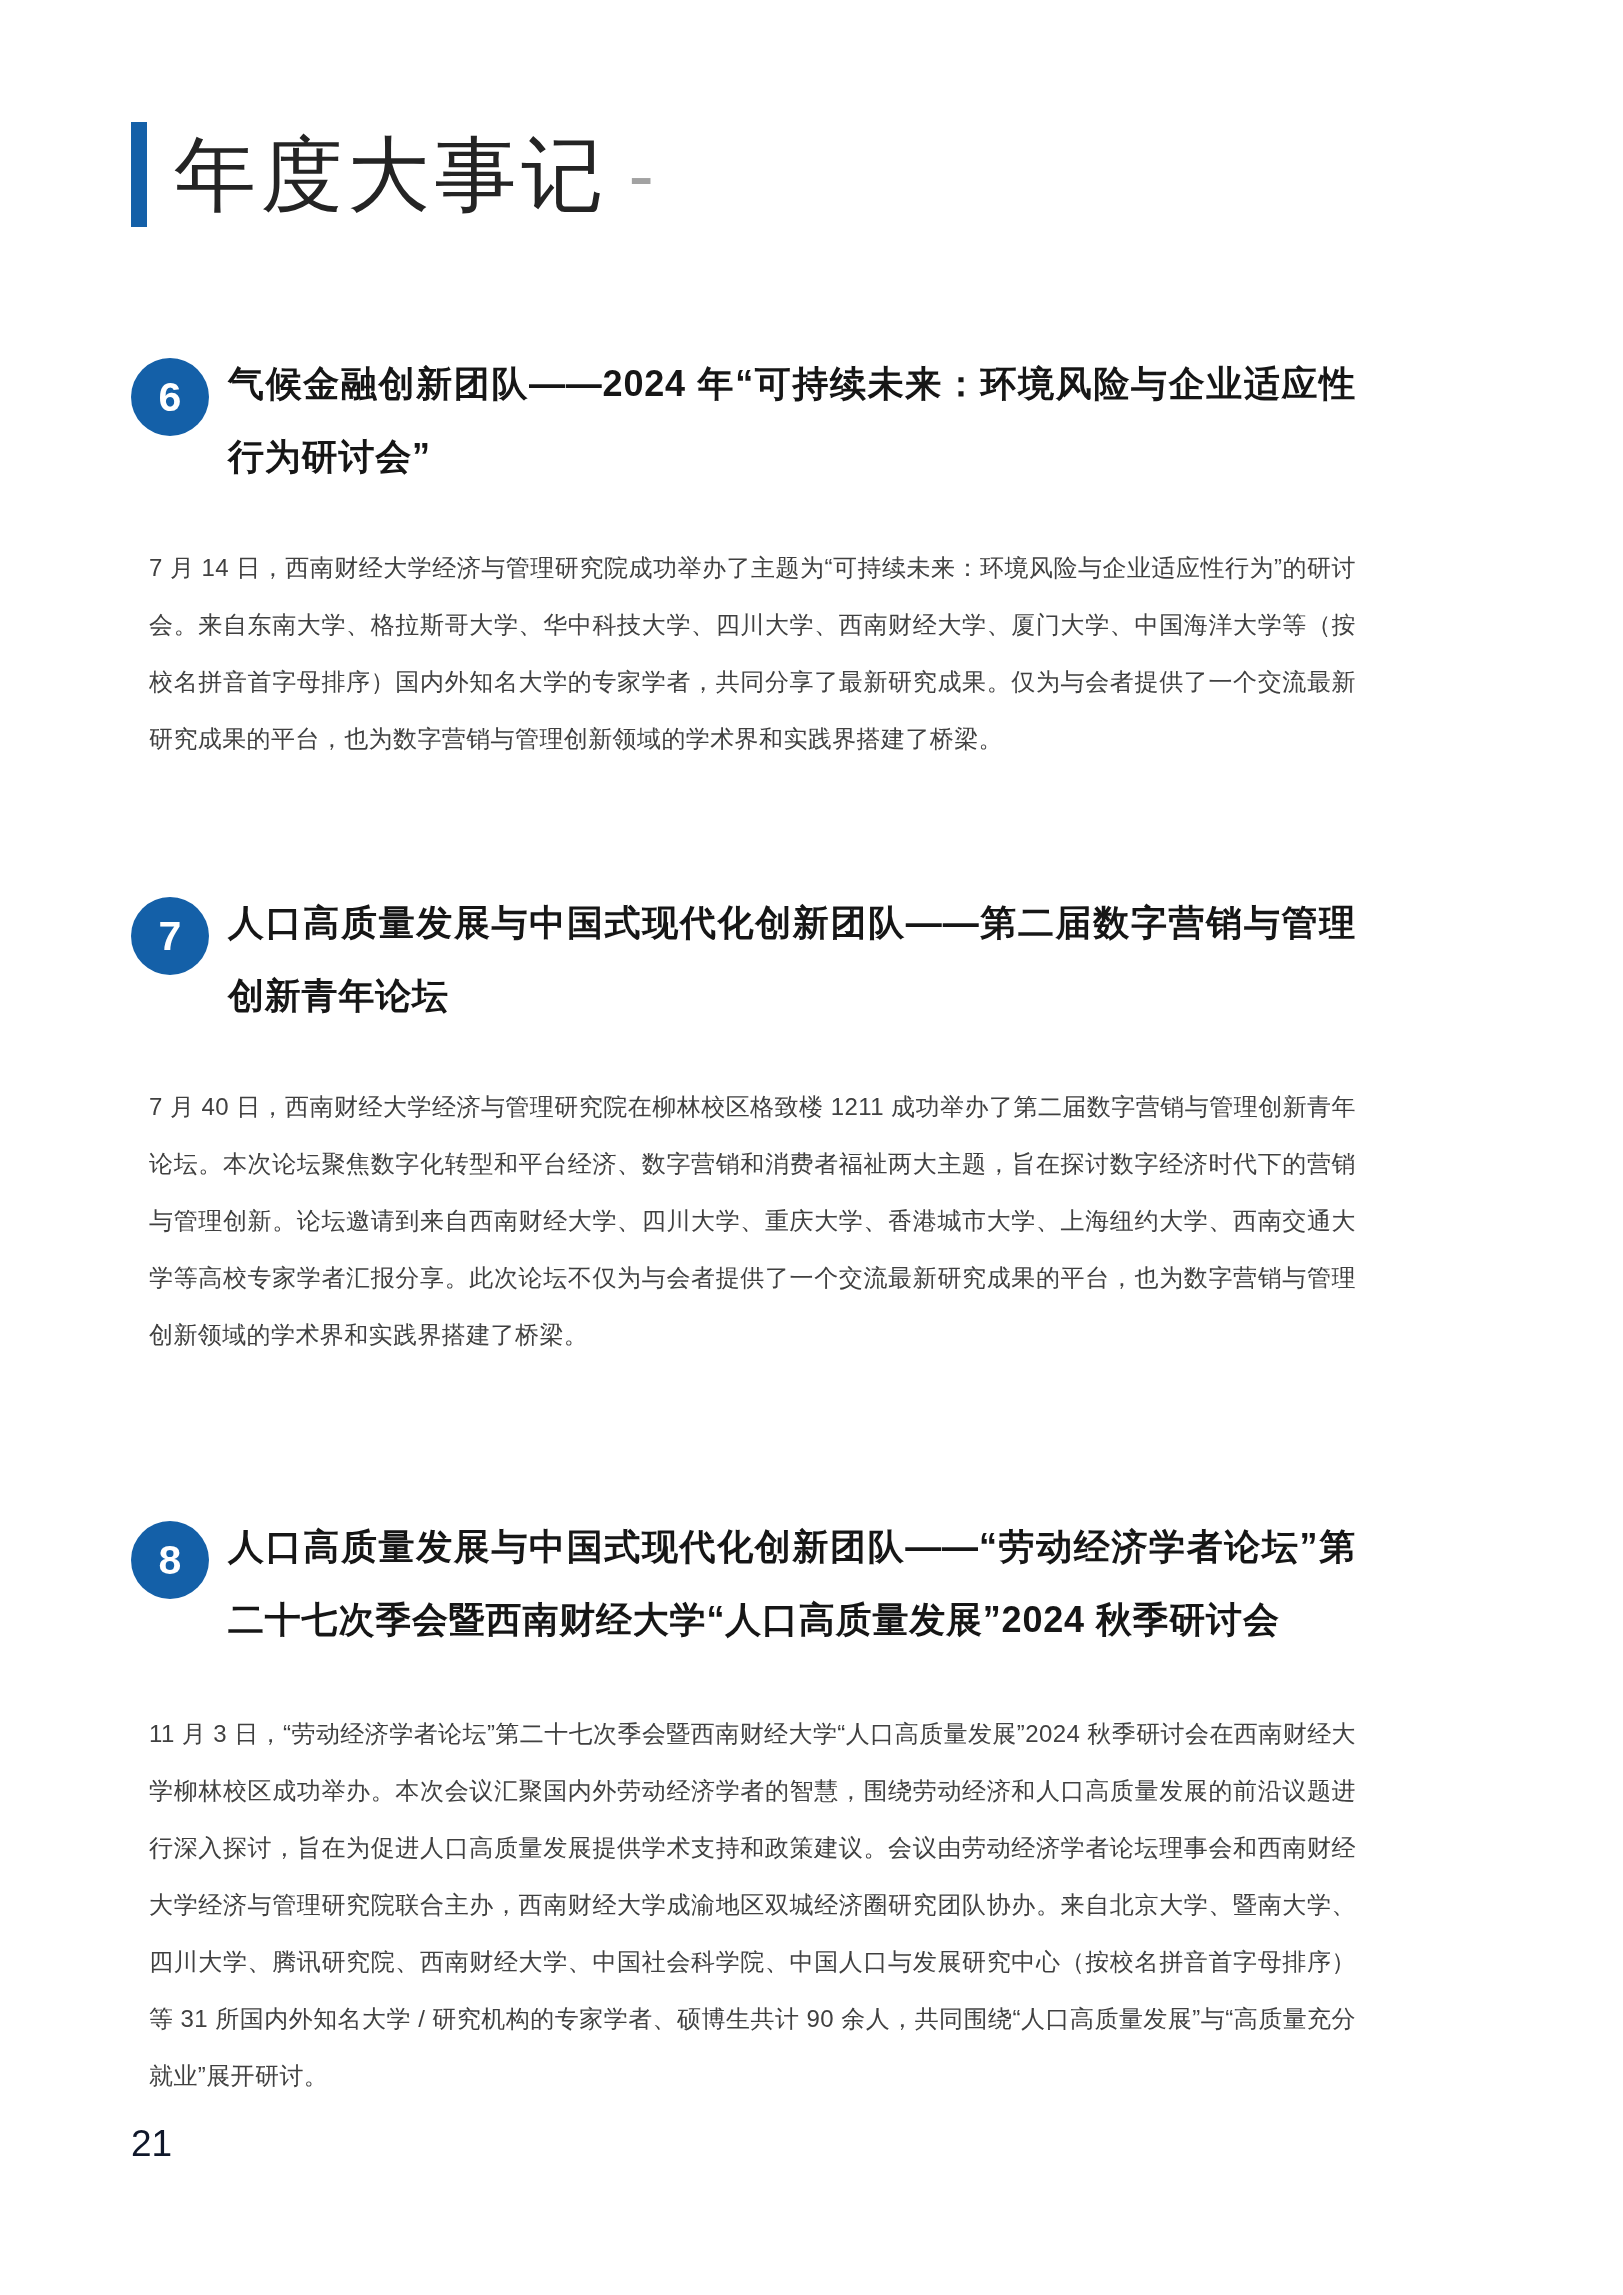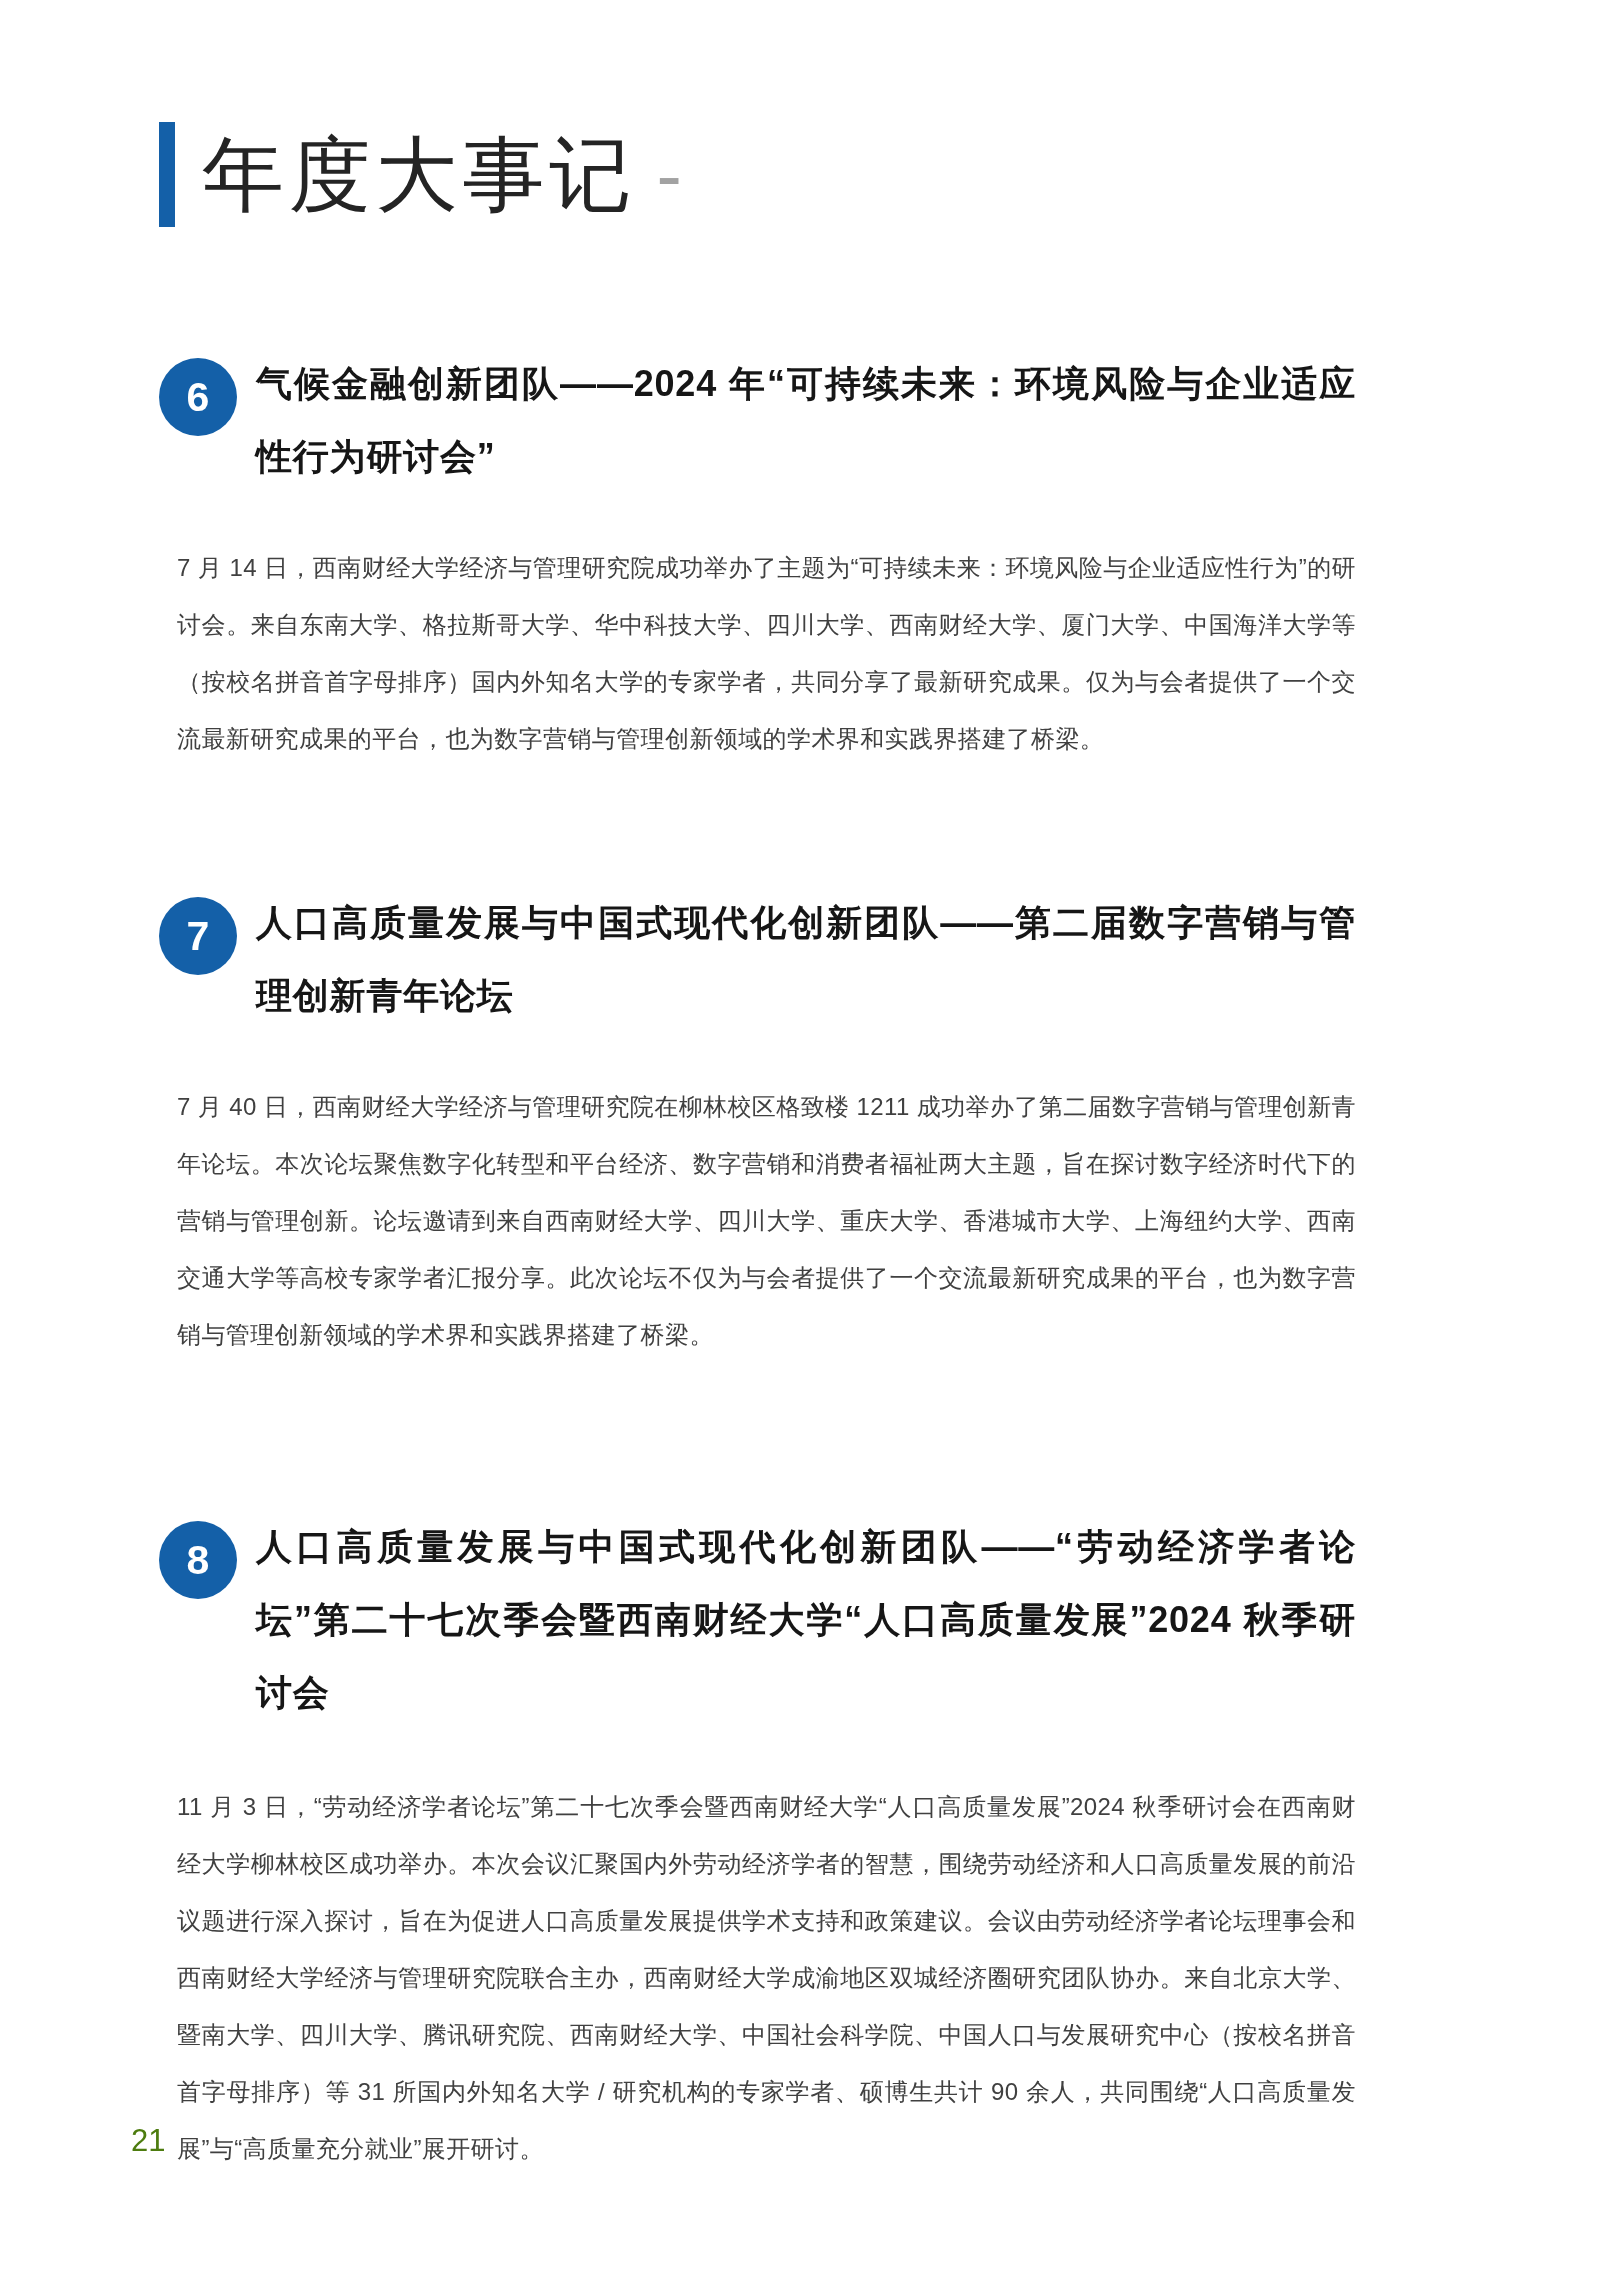--- a/index.html
+++ b/index.html
@@ -10,21 +10,20 @@
     height: 2295px;
     position: relative;
     color: #3d3d3d;
   }
   .page {
     width: 1483px;
     height: 2295px;
     background: #ffffff;
     position: relative;
     overflow: hidden;
-    padding-left: 28px;
   }
   .content {
     padding: 119px 127px 0 131px;
   }
   
   .header {
     display: flex;
     align-items: center;
   }
   .header-bar {
@@ -96,22 +95,22 @@
   .sec-6 .section-body { margin-top: 46px; }
   .sec-7 { margin-top: 119px; }
   .sec-7 .section-body { margin-top: 46px; }
   .sec-8 { margin-top: 147px; }
   .sec-8 .section-body { margin-top: 49px; }
   
   .page-number {
     position: absolute;
     left: 131px;
     top: 2123px;
-    font-size: 31px;
-    color: #4d7c0f;
+    font-size: 37px;
+    color: #0f172a;
   }
 </style>
 </head>
 <body>
 
 <div class="page">
   <div class="content">
 
     <div class="header">
       <div class="header-bar"></div>

